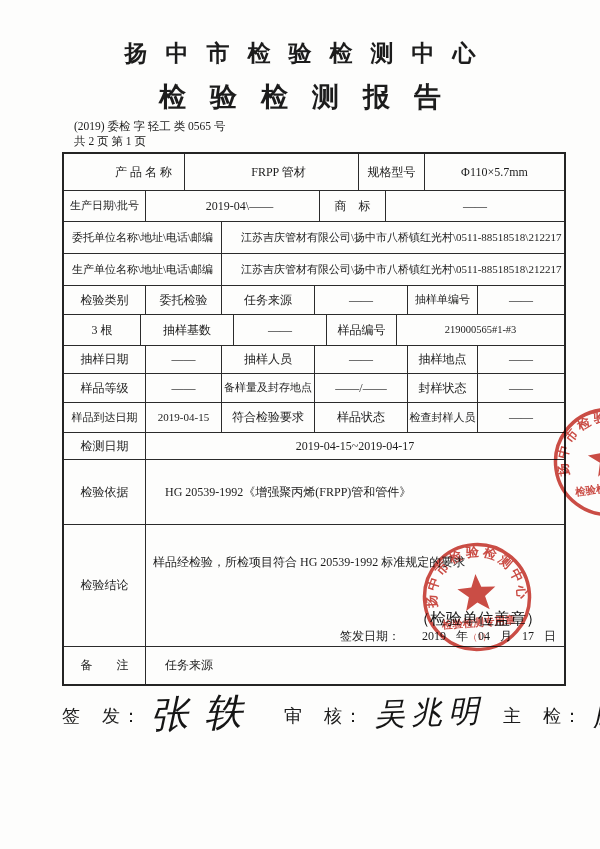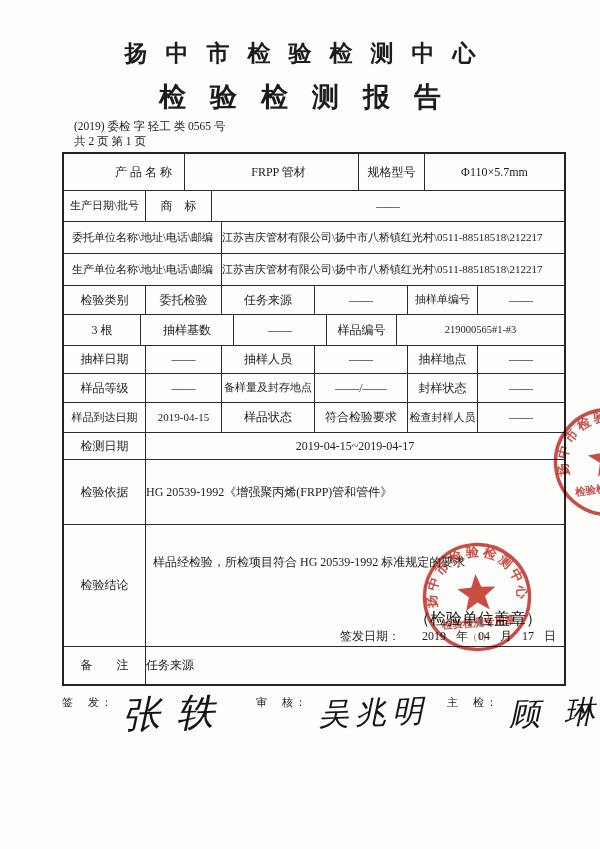--- a/index.html
+++ b/index.html
@@ -34,21 +34,21 @@
   }
   .tr { display:flex; border-top:1.5px solid #2b2b2b; box-sizing:border-box; }
   .tr:first-child { border-top:none;margin-left:39px; }
   .td {
     border-left:1.5px solid #2b2b2b; box-sizing:border-box;
     display:flex; align-items:center; justify-content:center;
     font-size:12px; text-align:center; line-height:1.25; overflow:hidden;
     white-space:nowrap;
   }
   .td:first-child { border-left:none; }
-  .left { justify-content:flex-start; padding-left:0; text-align:left; }
+  .left { justify-content:flex-start; padding-left:19px; text-align:left; }
   .fs11 { font-size:11px; }
   .fs105 { font-size:10.5px; }
 
   .c-l   { width:81px; }
   .c-v1  { width:174px;padding-left:14px; }
   .c-l2  { width:66px; }
   .c-client { width:157px; }
   .c-2 { width:76px; } .c-3 { width:93px; } .c-4 { width:93px; } .c-5 { width:70px; }
   .c-rest { flex:1; }
 
@@ -62,21 +62,21 @@
   .concl-text { position:absolute; top:30px; left:7px; font-size:12px; white-space:nowrap; }
   .seal-note  { position:absolute; top:84px; right:22px; font-size:16px; white-space:nowrap;margin-left:8px; }
   .sign-date  { position:absolute; top:104px; right:8px; font-size:12px; white-space:nowrap; }
   .sign-date-val { margin-left:22px; word-spacing:7px; }
 
   
   .signature-row {
     position:absolute; left:62px; right:24px; top:688px;
     display:flex; align-items:flex-start; white-space:nowrap;
   }
-  .sig-label { font-size:11px; letter-spacing:2px; margin-top:7px; }
+  .sig-label { font-size:18px; letter-spacing:2px; margin-top:16px; }
   .sig-name  {
     font-style:italic; transform:rotate(-2deg); color:#151515;
     font-family:"DejaVu Serif","Liberation Serif",serif;
   }
   .sig-name-1 { font-size:38px; letter-spacing:16px; margin:0 26px 0 8px; }
   .sig-name-2 { font-size:31px; letter-spacing:6px; margin:4px 18px 0 10px; }
   .sig-name-3 { font-size:31px; letter-spacing:24px; margin:4px 0 0 10px; }
 
   
   .stamp { position:absolute; mix-blend-mode:multiply; opacity:0.88; }
@@ -105,20 +105,21 @@
 
     <div class="tr r1">
       <div class="td c-l">产 品 名 称</div>
       <div class="td c-v1">FRPP 管材</div>
       <div class="td c-l2">规格型号</div>
       <div class="td c-rest">Φ110×5.7mm</div>
     </div>
 
     <div class="tr r2">
       <div class="td c-l fs11">生产日期\批号</div>
+      <div class="td c-v1">2019-04\——</div>
       <div class="td c-l2">商　标</div>
       <div class="td c-rest">——</div>
     </div>
 
     <div class="tr r3">
       <div class="td c-client fs11">委托单位名称\地址\电话\邮编</div>
       <div class="td c-rest fs11 left">江苏吉庆管材有限公司\扬中市八桥镇红光村\0511-88518518\212217</div>
     </div>
 
     <div class="tr r4">
@@ -157,22 +158,22 @@
       <div class="td c-2">——</div>
       <div class="td c-3 fs11">备样量及封存地点</div>
       <div class="td c-4">——/——</div>
       <div class="td c-5">封样状态</div>
       <div class="td c-rest">——</div>
     </div>
 
     <div class="tr r9">
       <div class="td c-l fs11">样品到达日期</div>
       <div class="td c-2 fs11">2019-04-15</div>
+      <div class="td c-4">符合检验要求</div>
       <div class="td c-3">样品状态</div>
-      <div class="td c-4">符合检验要求</div>
       <div class="td c-5 fs11">检查封样人员</div>
       <div class="td c-rest">——</div>
     </div>
 
     <div class="tr r10">
       <div class="td c-l">检测日期</div>
       <div class="td c-rest">2019-04-15~2019-04-17</div>
     </div>
 
     <div class="tr r11">

